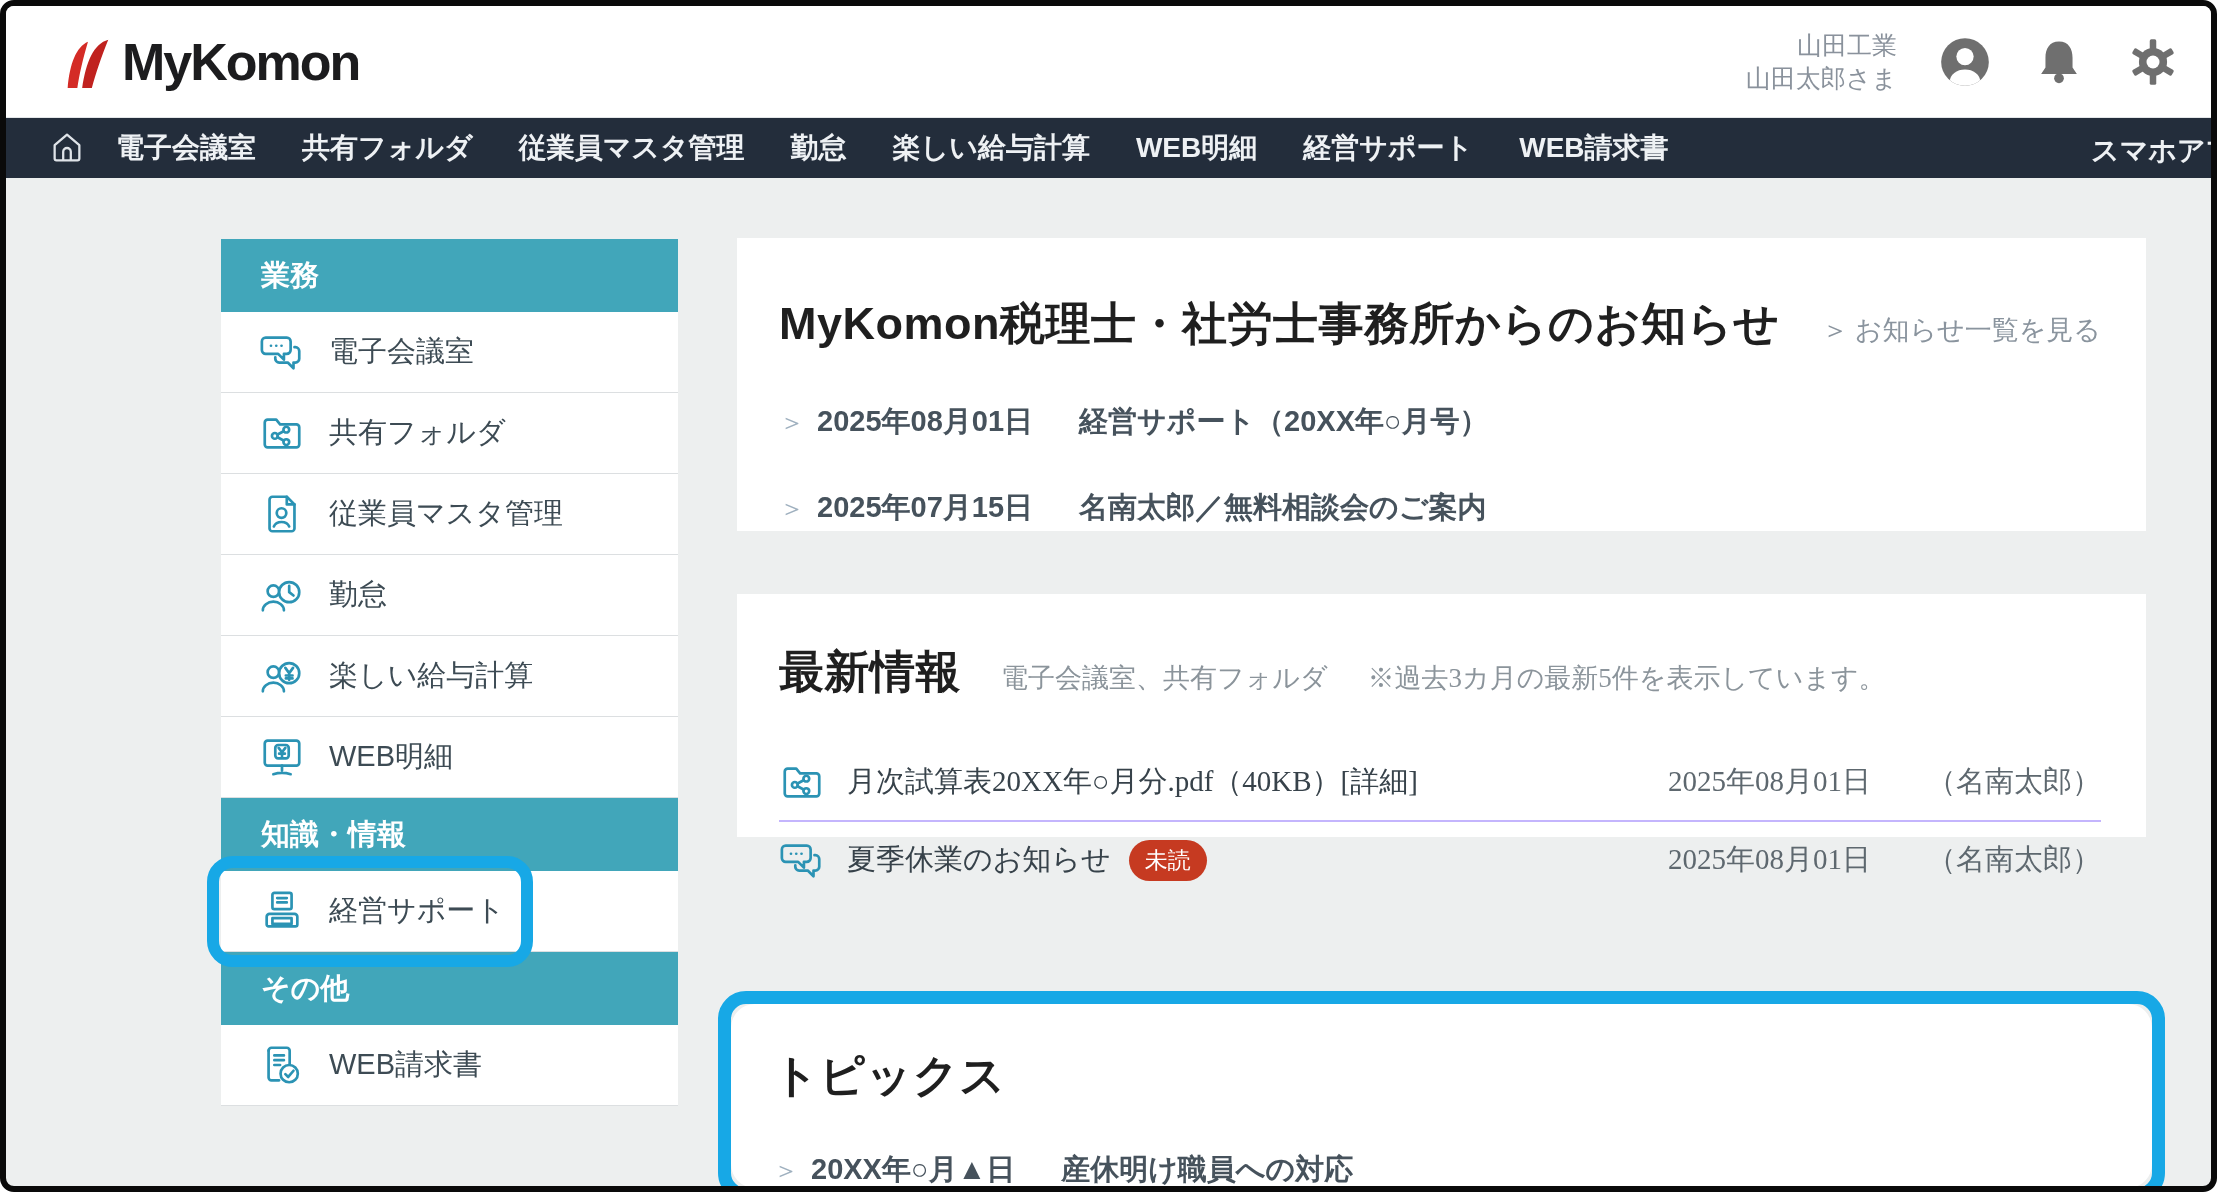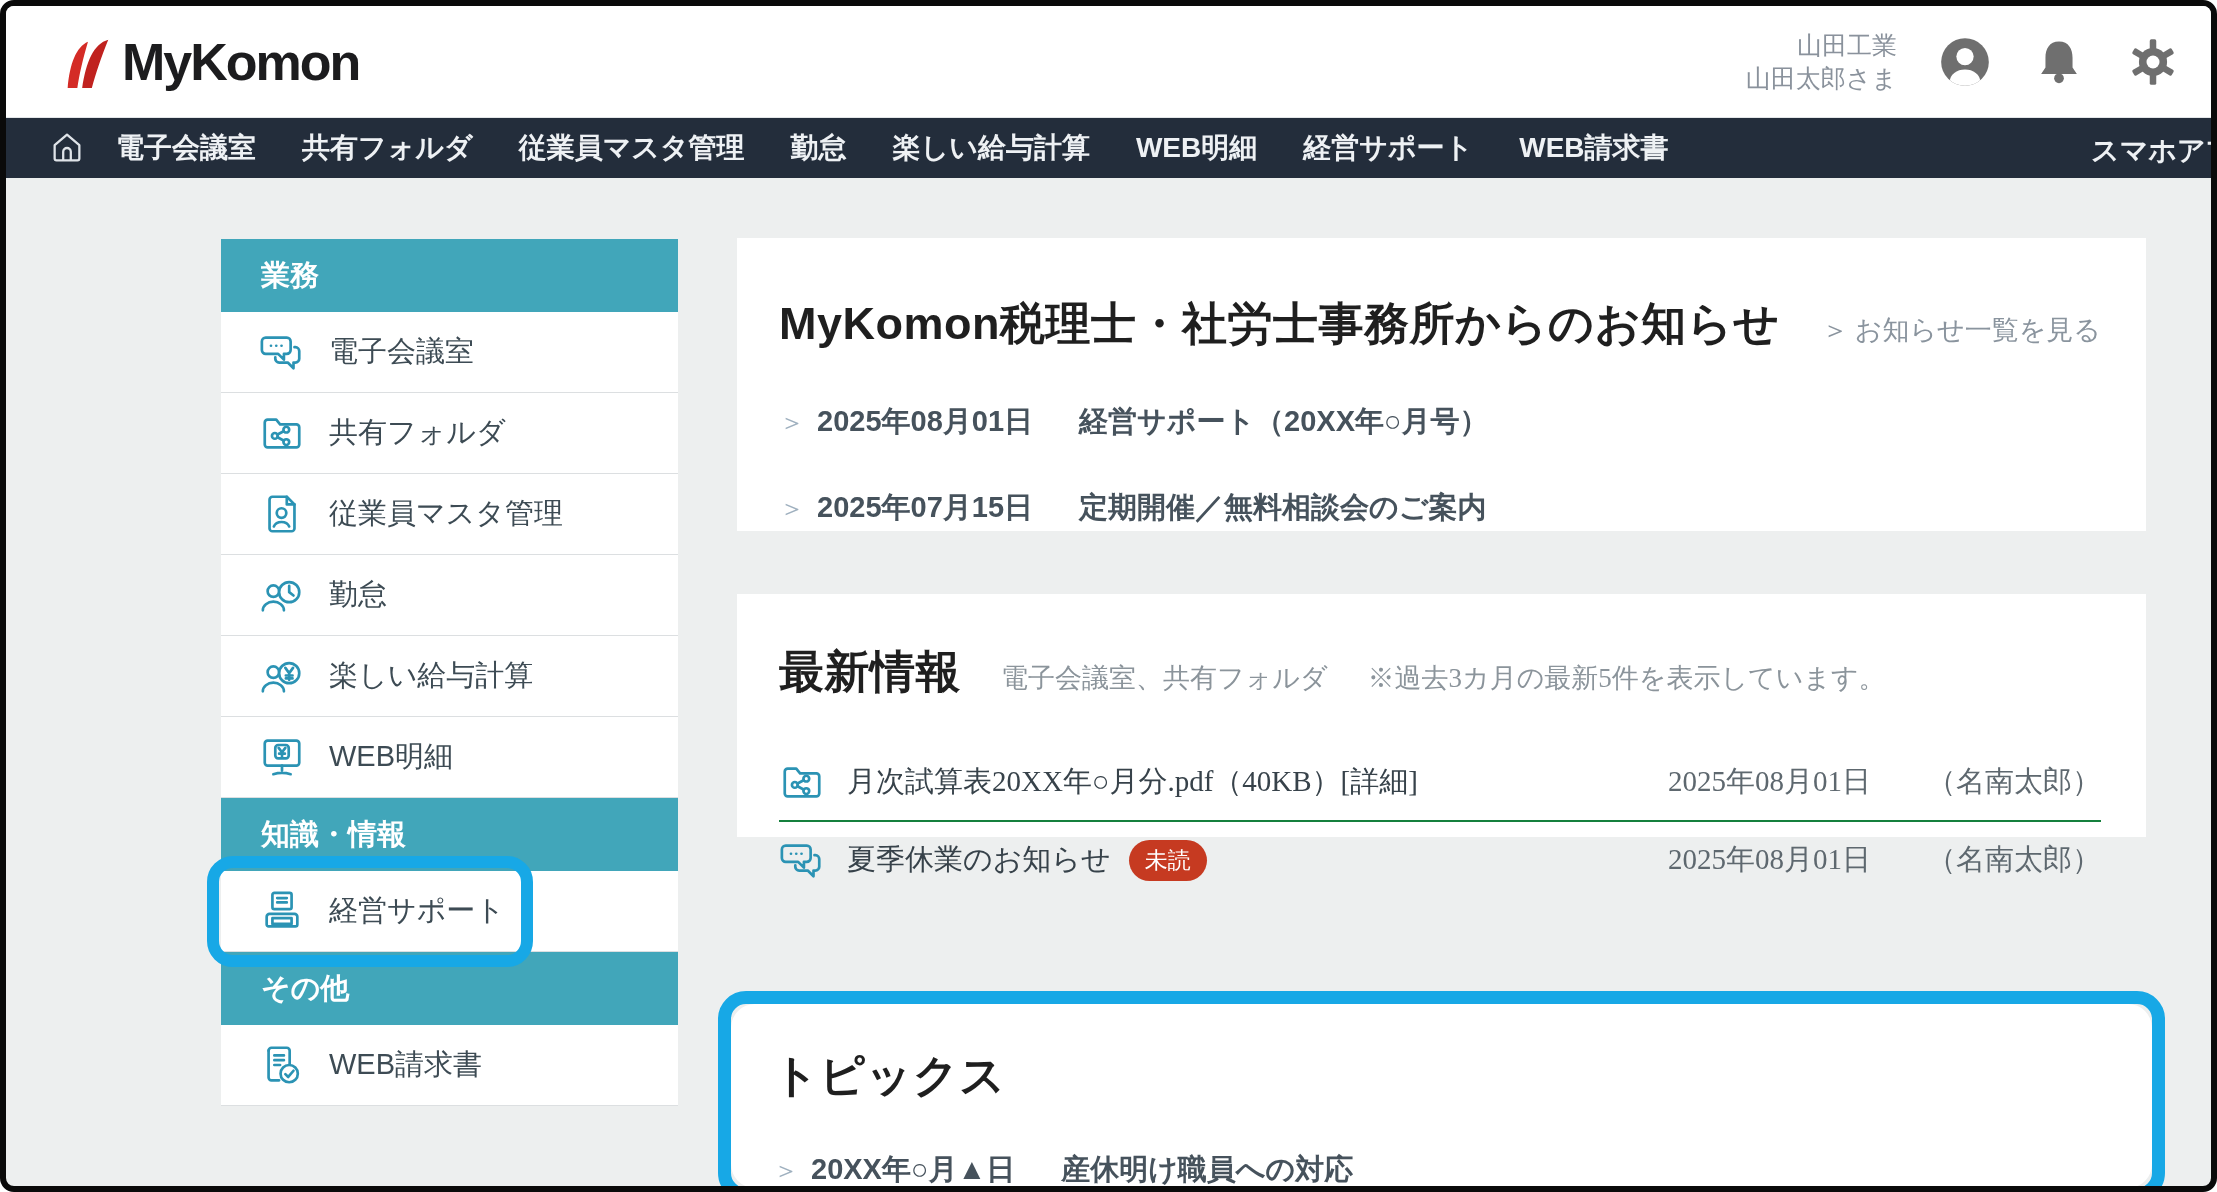--- a/index.html
+++ b/index.html
@@ -54,21 +54,21 @@
   .notice-list{margin-top:48px;display:flex;flex-direction:column;gap:46px;}
   .notice-item{display:flex;align-items:baseline;font-size:29px;color:#46525c;font-weight:700;cursor:pointer;}
   .notice-item .chev{color:#9fb0bf;font-weight:400;margin-right:12px;font-size:26px;}
   .notice-item .n-date{margin-right:46px;white-space:nowrap;}
 
   .latest-title-row{display:flex;align-items:baseline;gap:40px;}
   .latest-sub{color:#8b949b;font-size:27px;font-weight:400;}
   .latest-note{color:#8b949b;font-size:27px;font-weight:400;}
   .latest-list{margin-top:42px;}
   .latest-row{display:flex;align-items:center;height:76px;cursor:pointer;}
-  .latest-row.divided{border-bottom:2px solid #15803d;justify-content:flex-end;}
+  .latest-row.divided{border-bottom:2px solid #c4b5fd;justify-content:flex-end;}
   .row-icon{width:46px;height:46px;margin-right:22px;flex:0 0 auto;}
   .row-text{font-size:29px;color:#37424a;font-weight:400;white-space:nowrap;}
   .badge{background:#c63a21;color:#ffffff;font-size:23px;border-radius:999px;
          padding:5px 16px;margin-left:18px;white-space:nowrap;}
   .row-right{margin-left:auto;display:flex;gap:56px;align-items:center;}
   .row-date,.row-author{font-size:29px;color:#5e686f;white-space:nowrap;}
 
   .topics-list{margin-top:44px;}
   .topics-item{display:flex;align-items:baseline;font-size:29px;color:#46525c;font-weight:700;cursor:pointer;}
   .topics-item .chev{color:#9fb0bf;font-weight:400;margin-right:12px;font-size:26px;}
@@ -241,21 +241,21 @@
     </div>
     <div class="notice-list">
       <div class="notice-item">
         <span class="chev">＞</span>
         <span class="n-date">2025年08月01日</span>
         <span class="n-text">経営サポート（20XX年○月号）</span>
       </div>
       <div class="notice-item">
         <span class="chev">＞</span>
         <span class="n-date">2025年07月15日</span>
-        <span class="n-text">定期開催／無料相談会のご案内</span>
+        <span class="n-text">名南太郎／無料相談会のご案内</span>
       </div>
     </div>
   </section>
 
   <section class="panel panel-latest">
     <div class="latest-title-row">
       <span class="panel-title">最新情報</span>
       <span class="latest-sub">電子会議室、共有フォルダ</span>
       <span class="latest-note">※過去3カ月の最新5件を表示しています。</span>
     </div>

